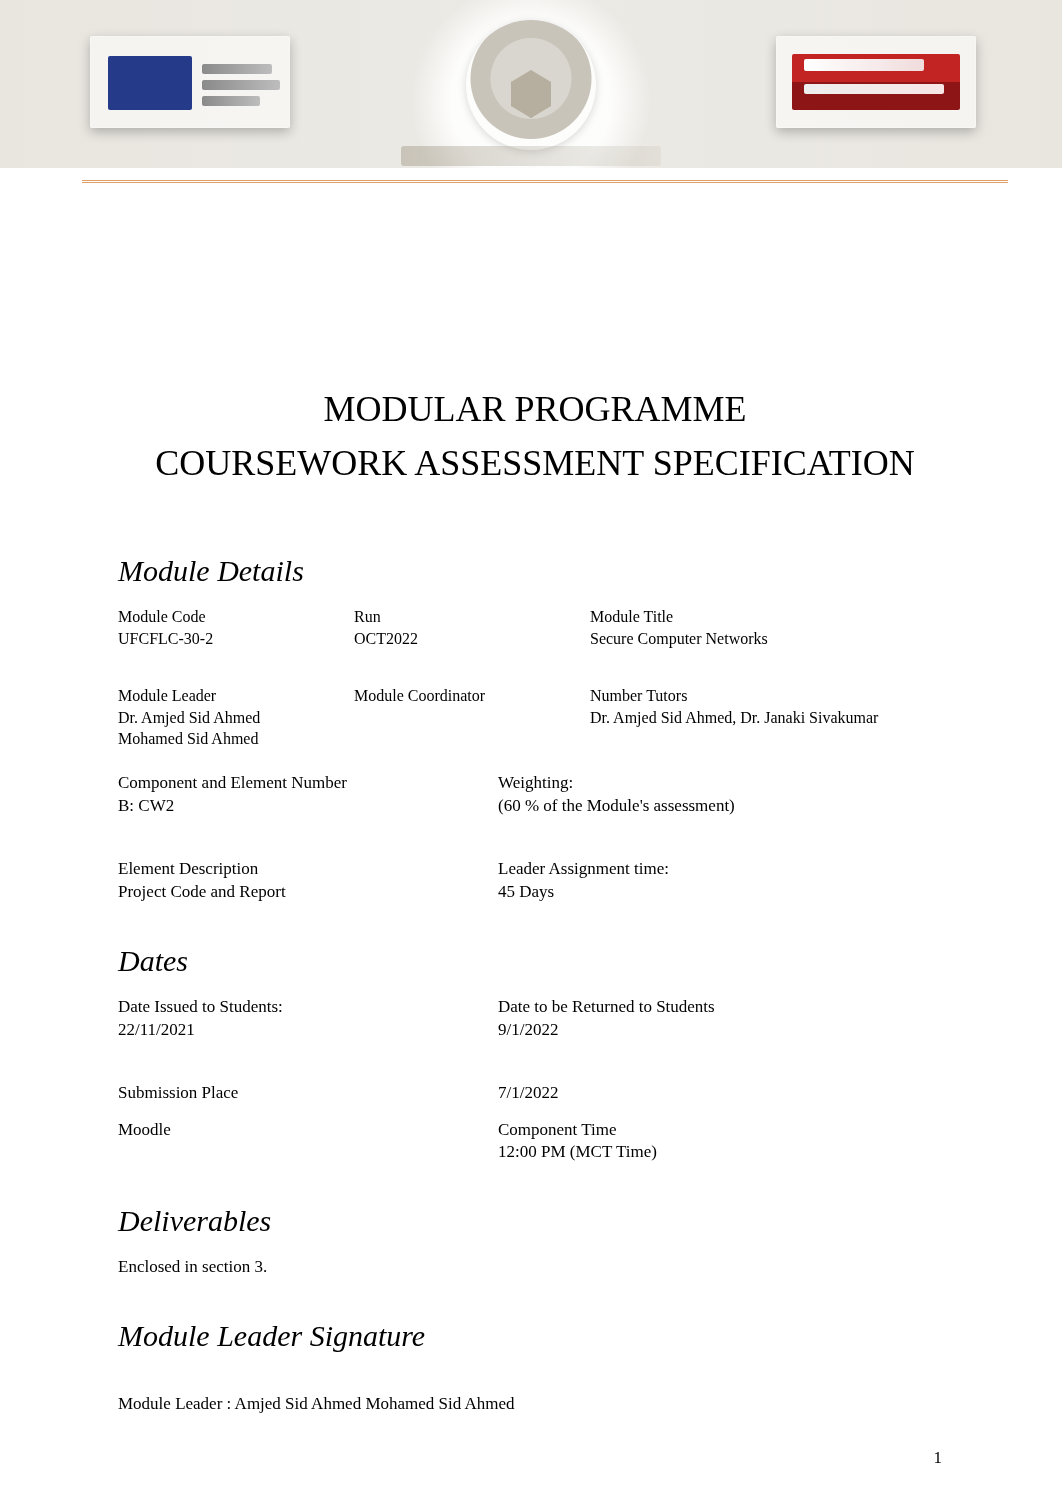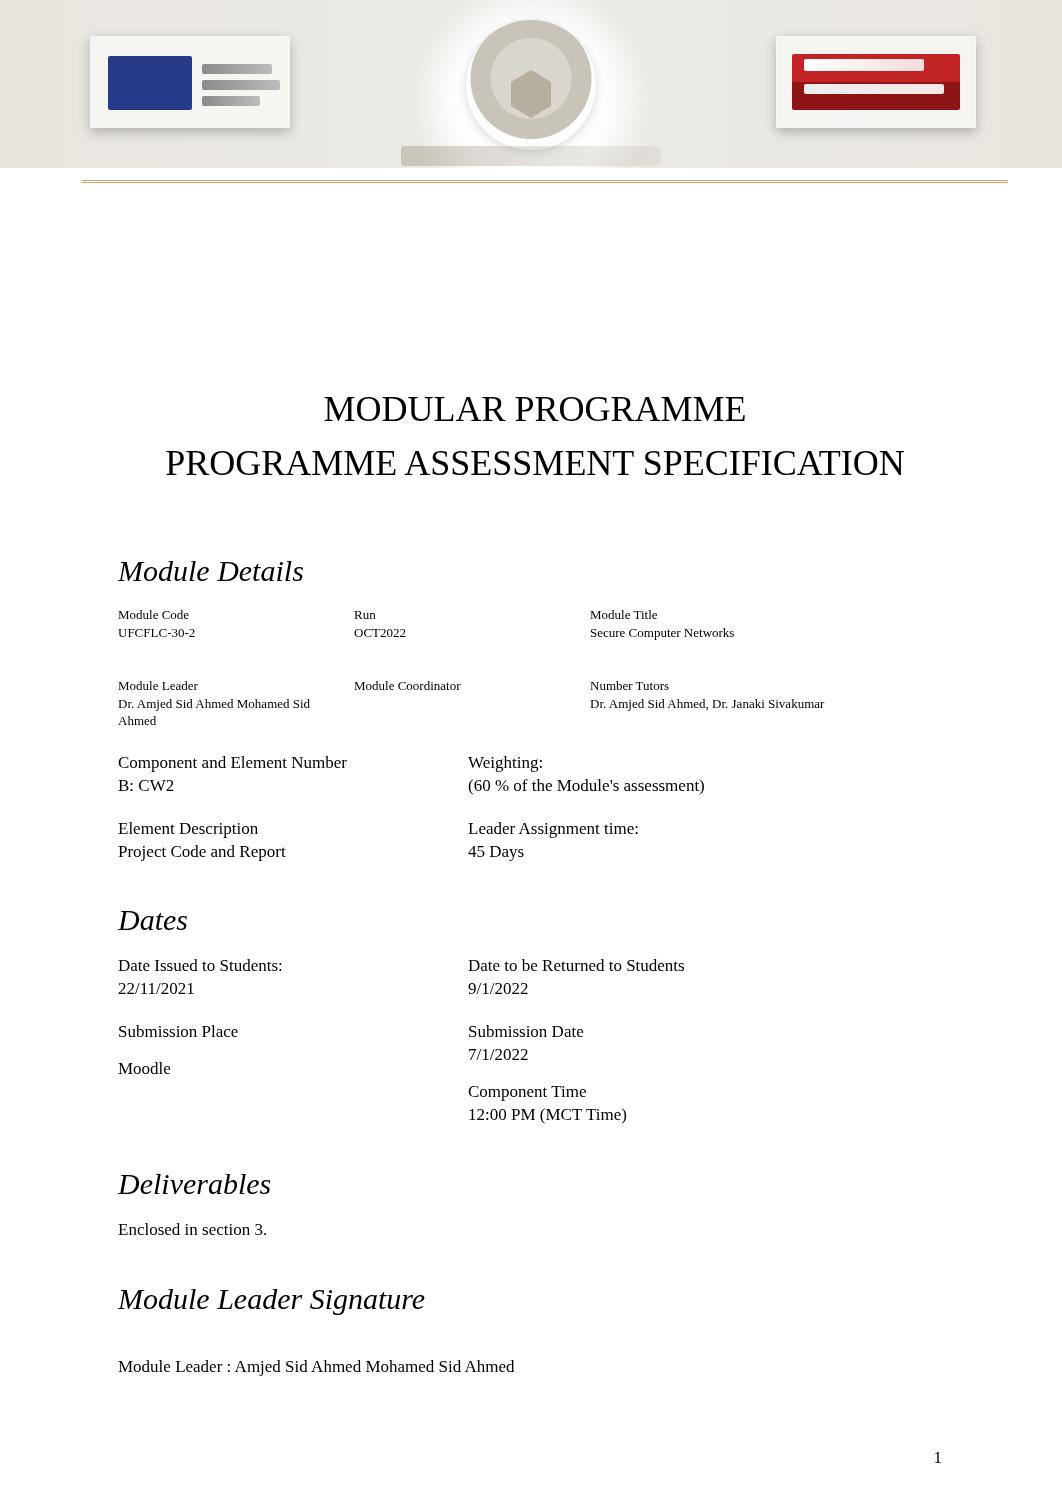--- a/index.html
+++ b/index.html
@@ -113,29 +113,30 @@
     font-size: 30px; font-weight: 400;
     margin: 40px 0 18px;
     font-style: italic;
   }
 
   .grid-3 {
     display: grid;
     grid-template-columns: 200px 200px 1fr;
     column-gap: 10px;
     row-gap: 20px;
-    font-size: 13px;
+    font-size: 16px;
     gap: 36px;
   }
   .grid-2 {
     display: grid;
     grid-template-columns: 340px 1fr;
     column-gap: 10px;
     row-gap: 20px;
     font-size: 17px;
+    gap: 40px;
   }
   .cell { line-height: 1.35; }
 
   .footer-pg {
     position: absolute;
     right: 120px;
     bottom: 36px;
     font-size: 17px;
   }
 </style>
@@ -156,21 +157,21 @@
     <div class="stripe"></div>
     <div class="txt1"></div>
     <div class="txt2"></div>
   </div>
 </div>
 <div class="orange-rule"></div>
 
 <div class="page">
 
   <div class="title-1">MODULAR PROGRAMME</div>
-  <div class="title-2">PROGRAMME ASSESSMENT SPECIFICATION</div>
+  <div class="title-2">COURSEWORK ASSESSMENT SPECIFICATION</div>
 
   <h2 class="section">Module Details</h2>
 
   <div class="grid-3">
 
     <div class="cell">
       <div>Module Code</div>
       <div>UFCFLC-30-2</div>
     </div>
     <div class="cell">
@@ -229,21 +230,20 @@
       <div> 9/1/2022</div>
     </div>
 
     <div class="cell">
       <div>Submission Place</div>
       <div></div>
       <div style="height:14px"></div>
       <div>Moodle</div>
     </div>
     <div class="cell">
-      <div>Submission Date</div>
       <div>7/1/2022</div>
       <div style="height:14px"></div>
       <div>Component Time</div>
       <div>12:00 PM (MCT Time)</div>
     </div>
   </div>
 
   <h2 class="section">Deliverables</h2>
   <div class="cell" style="font-size:17px">Enclosed in section 3.</div>
 

